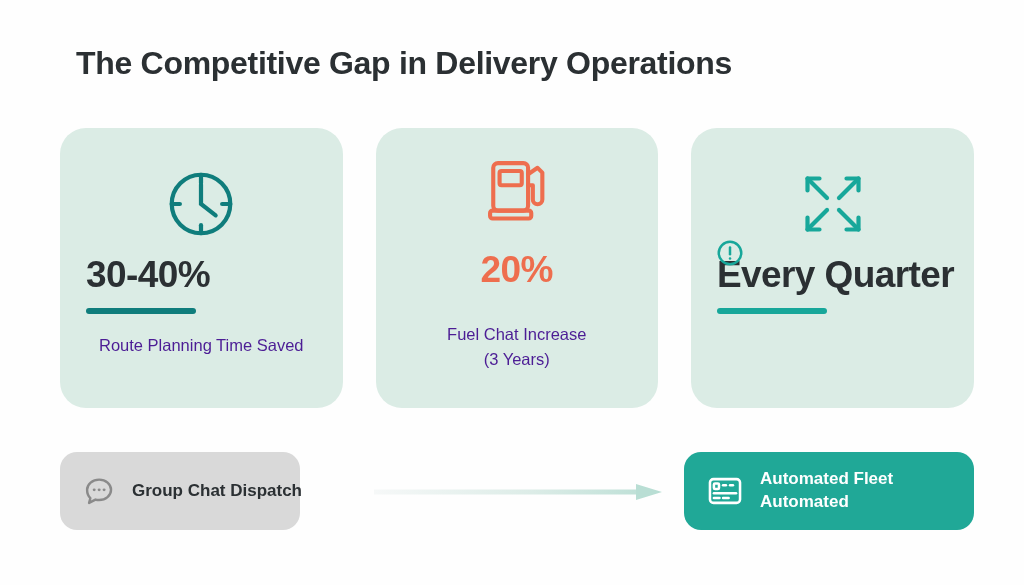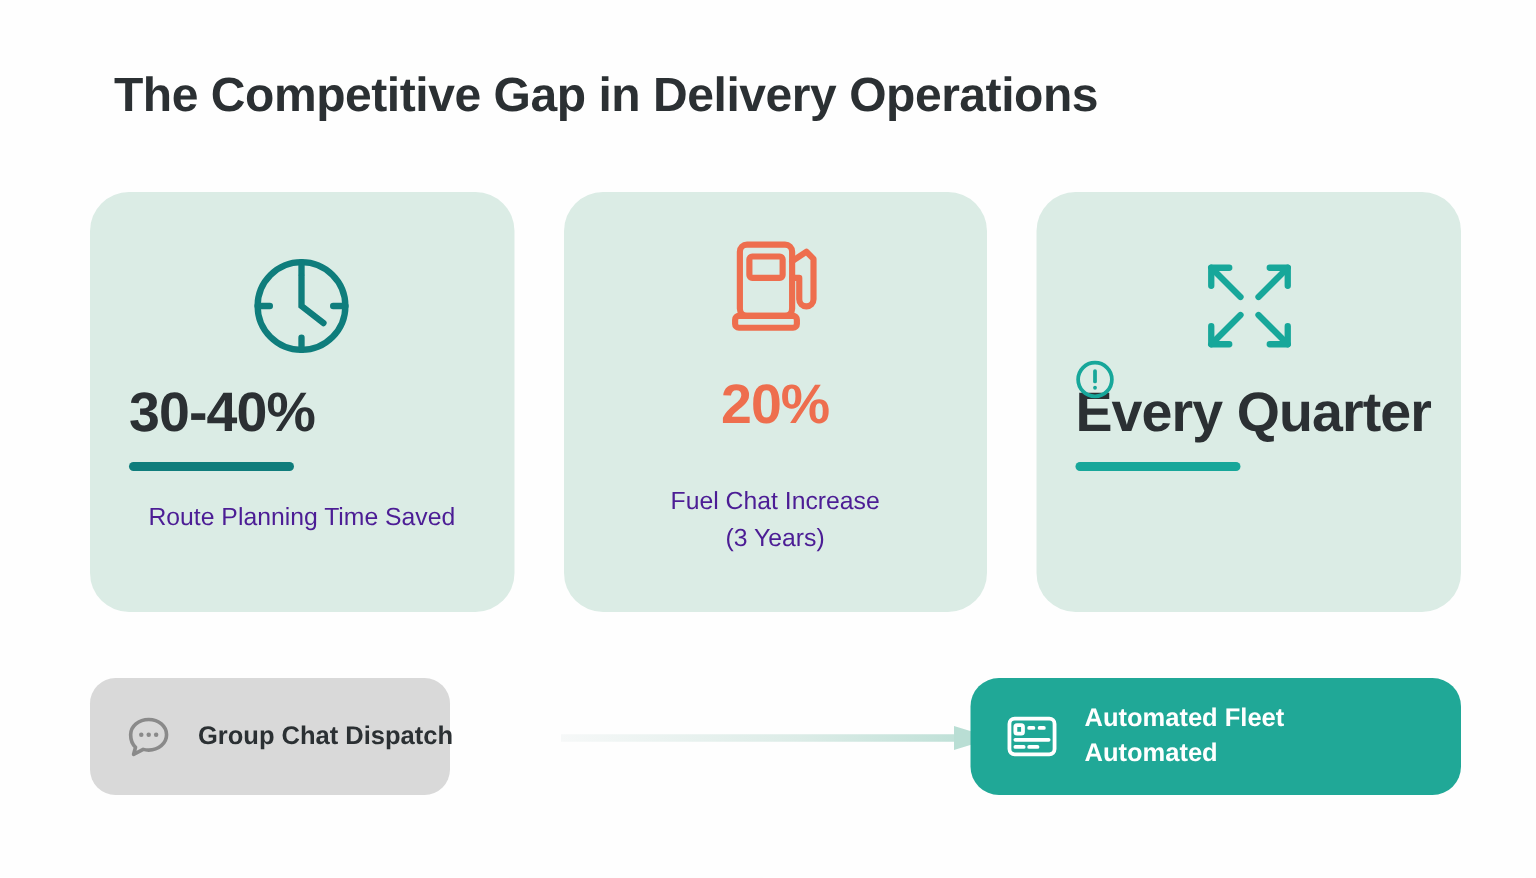--- a/index.html
+++ b/index.html
@@ -120,25 +120,24 @@
   .pill-grey {
     left: 0;
     width: 240px;
     background: #d9d9d9;
     padding-left: 22px;
     gap: 16px;
     justify-content: space-between;
   }
   .pill-teal {
     right: 0;
-    width: 327px;
+    width: 290px;
     background: #20a897;
     padding-left: 22px;
     gap: 16px;
-    border-radius: 19px;
   }
   .pill-label-grey {
     font-size: 17px;
     font-weight: bold;
     color: #2b3033;
     white-space: nowrap;
   }
   .pill-label-teal {
     font-size: 17px;
     font-weight: bold;

